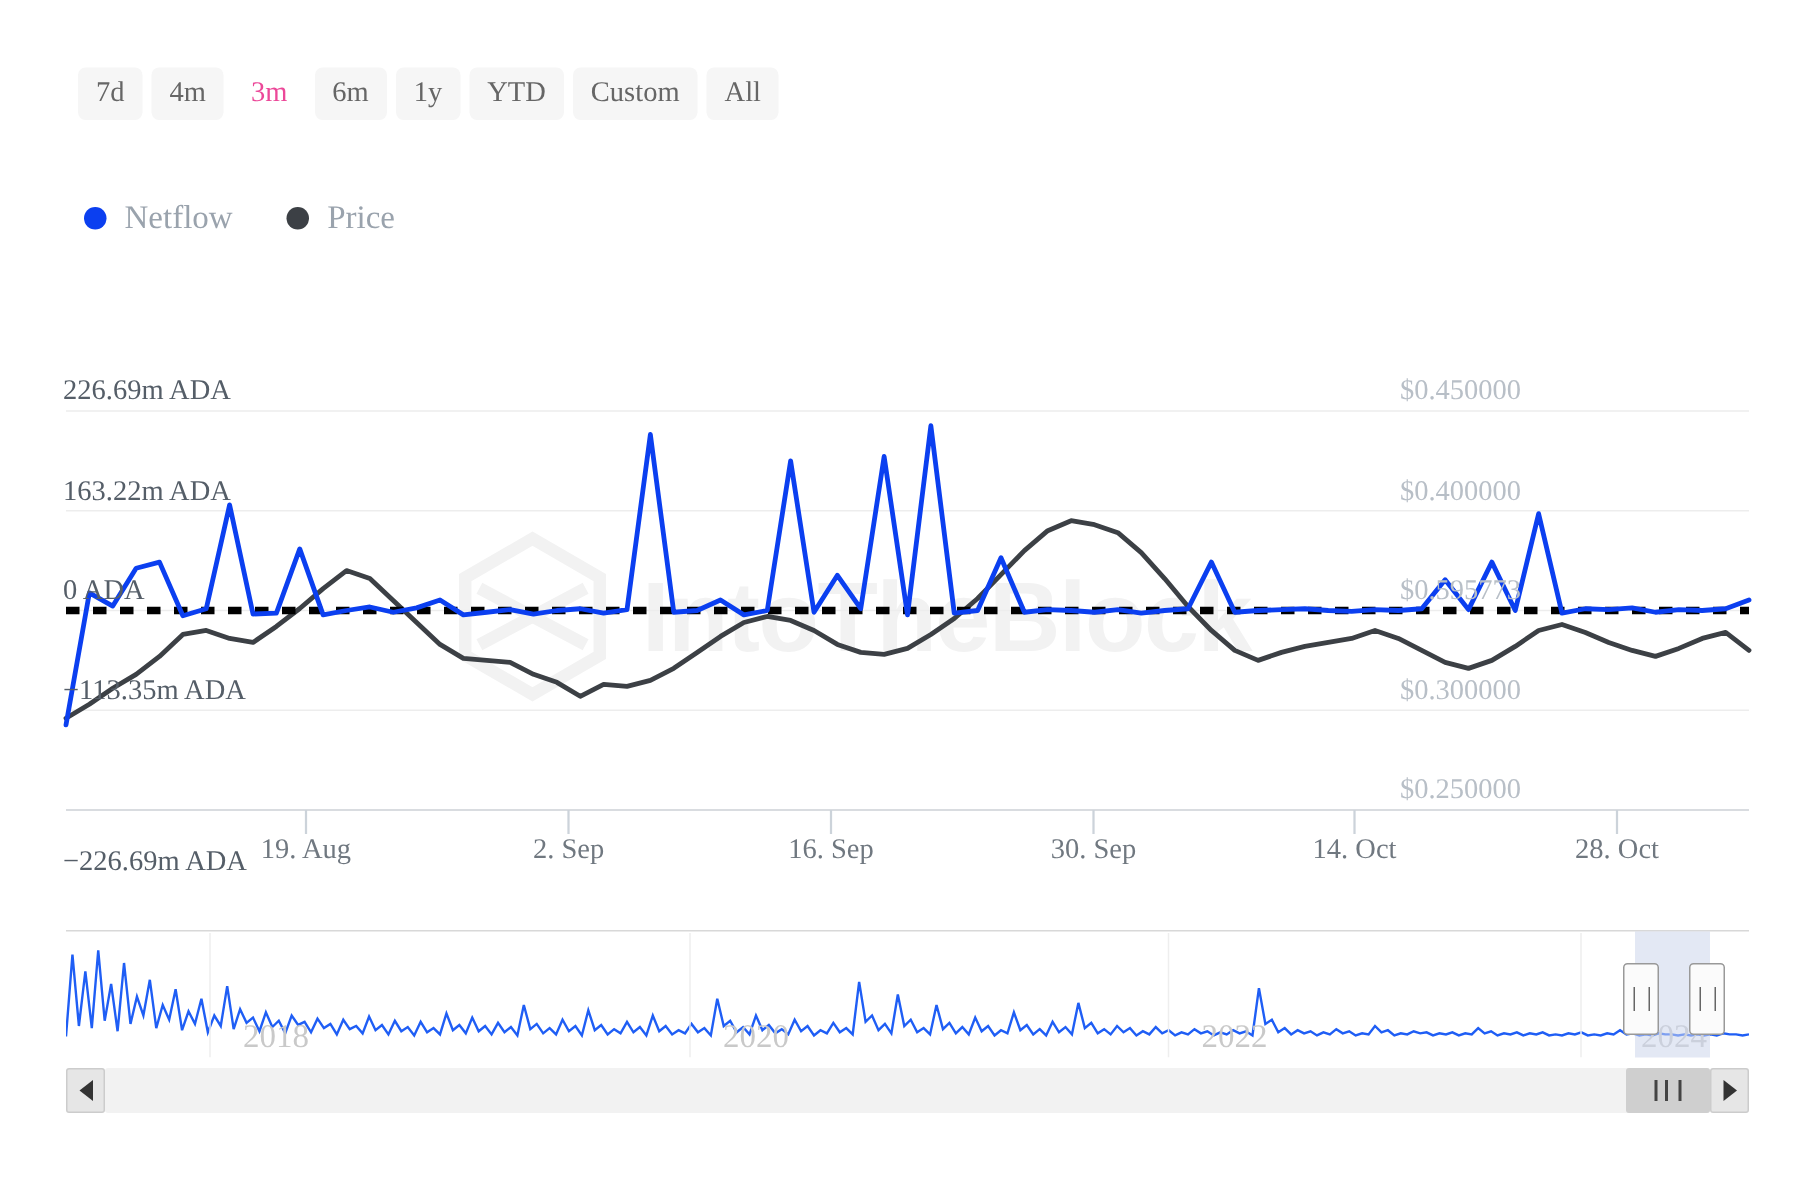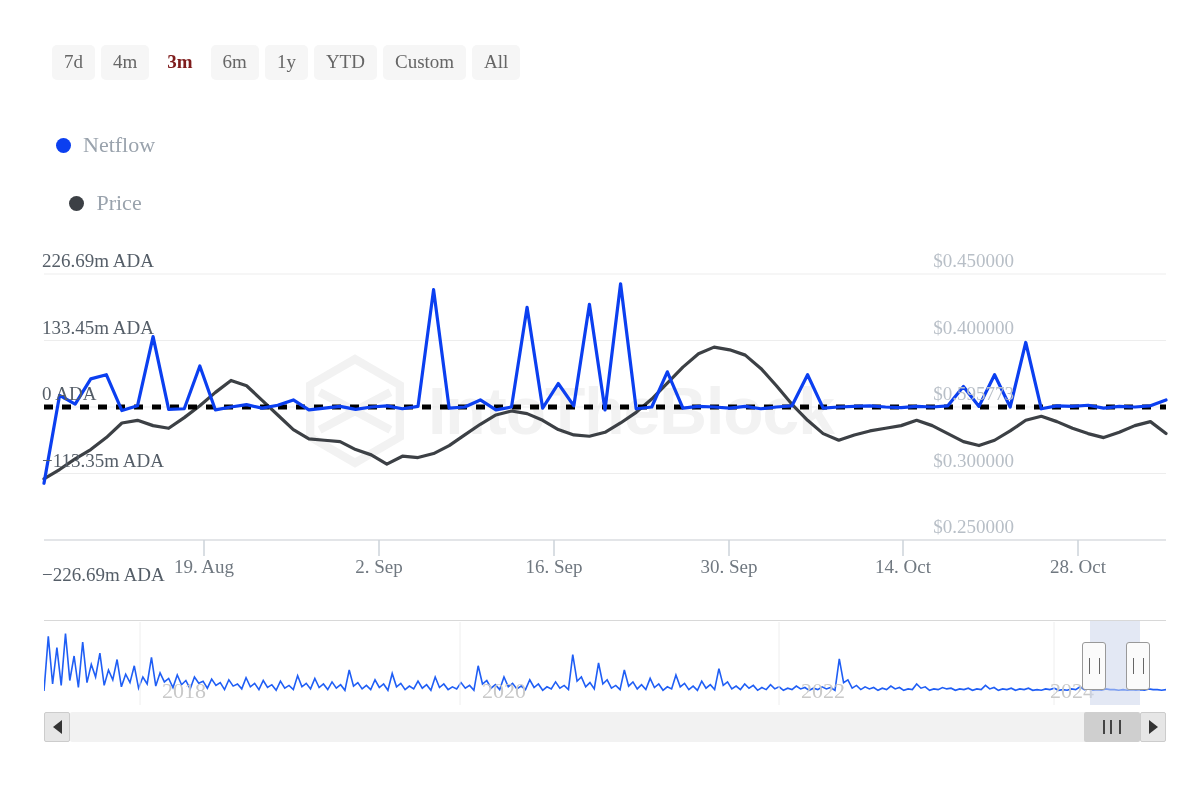--- a/index.html
+++ b/index.html
@@ -13,24 +13,24 @@
 
   
   .range-bar{position:absolute;left:52px;top:45px;display:flex;gap:6px;align-items:center;}
   .range-btn{
     background:#f6f6f6;border:none;border-radius:5px;
     padding:7px 12px 9px 12px;
     font-size:19px;color:#666666;
     font-family:"Liberation Serif", serif;
     cursor:pointer;line-height:1;white-space:nowrap;
   }
-  .range-btn.selected{background:#ffffff;color:#7f1d1d;font-weight:bold;}
-
-  
-  .legend{position:absolute;left:56px;top:134px;display:flex;align-items:center;gap:36px;flex-direction:column;}
+  .range-btn.selected{background:#ffffff;color:#ec4899;font-weight:normal;}
+
+  
+  .legend{position:absolute;left:56px;top:134px;display:flex;align-items:center;gap:36px;}
   .legend-item{display:flex;align-items:center;gap:12px;cursor:pointer;}
   .legend-dot{width:15px;height:15px;border-radius:50%;display:inline-block;}
   .legend-label{font-size:22px;color:#9aa3ad;font-family:"Liberation Serif", serif;line-height:1;}
 
   
   .plot-wrap{position:absolute;left:0;top:0;width:1200px;height:800px;pointer-events:none;}
   svg.plot{position:absolute;left:0;top:0;}
 
   .ylabel-left{
     position:absolute;font-size:19px;color:#555e68;
@@ -149,21 +149,21 @@
         <line x1="729" y1="540" x2="729" y2="556" stroke="#ccd3da" stroke-width="1.5"></line>
         <line x1="903" y1="540" x2="903" y2="556" stroke="#ccd3da" stroke-width="1.5"></line>
         <line x1="1078" y1="540" x2="1078" y2="556" stroke="#ccd3da" stroke-width="1.5"></line>
         <path d="M44.00 478.82 L59.58 469.51 L75.17 458.87 L90.75 449.56 L106.33 437.59 L121.92 422.96 L137.50 420.30 L153.08 425.62 L168.67 428.28 L184.25 417.64 L199.83 405.67 L215.42 392.37 L231.00 380.40 L246.58 385.72 L262.17 400.35 L277.75 414.98 L293.33 429.61 L308.92 438.92 L324.50 440.25 L340.08 441.58 L355.67 449.56 L371.25 454.88 L386.83 464.19 L402.42 456.21 L418.00 457.54 L433.58 453.55 L449.17 445.57 L464.75 434.93 L480.33 424.29 L495.92 414.98 L511.50 410.99 L527.08 413.65 L542.67 420.30 L558.25 429.61 L573.83 434.93 L589.42 436.26 L605.00 432.27 L620.58 422.96 L636.17 412.32 L651.75 399.02 L667.33 383.06 L682.92 367.10 L698.50 353.80 L714.08 347.15 L729.67 349.81 L745.25 355.13 L760.83 368.43 L776.42 385.72 L792.00 404.34 L807.58 420.30 L823.17 433.60 L838.75 440.25 L854.33 434.93 L869.92 430.94 L885.50 428.28 L901.08 425.62 L916.67 420.30 L932.25 425.62 L947.83 433.60 L963.42 441.58 L979.00 445.57 L994.58 440.25 L1010.17 430.94 L1025.75 420.30 L1041.33 416.31 L1056.92 421.63 L1072.50 428.28 L1088.08 433.60 L1103.67 437.59 L1119.25 432.27 L1134.83 425.62 L1150.42 421.63 L1166.00 433.60" fill="none" stroke="#3c4045" stroke-width="3.2" stroke-linejoin="round" stroke-linecap="round"></path>
         <line x1="44" y1="407" x2="1166" y2="407" stroke="#000000" stroke-width="5" stroke-dasharray="9 9"></line>
         <path d="M44.00 483.27 L59.58 395.27 L75.17 404.07 L90.75 378.84 L106.33 374.73 L121.92 410.52 L137.50 405.83 L153.08 336.60 L168.67 409.35 L184.25 408.76 L199.83 365.93 L215.42 409.93 L231.00 407.00 L246.58 404.65 L262.17 408.17 L277.75 405.24 L293.33 399.96 L308.92 409.93 L324.50 408.17 L340.08 406.41 L355.67 409.35 L371.25 407.00 L386.83 405.83 L402.42 408.76 L418.00 406.41 L433.58 289.66 L449.17 408.17 L464.75 407.00 L480.33 399.96 L495.92 409.93 L511.50 407.00 L527.08 307.26 L542.67 408.17 L558.25 383.53 L573.83 405.83 L589.42 304.33 L605.00 409.93 L620.58 283.79 L636.17 408.76 L651.75 407.00 L667.33 371.80 L682.92 408.17 L698.50 406.41 L714.08 407.00 L729.67 408.17 L745.25 406.41 L760.83 408.76 L776.42 407.00 L792.00 405.83 L807.58 374.73 L823.17 408.17 L838.75 407.00 L854.33 406.41 L869.92 405.83 L885.50 407.00 L901.08 407.59 L916.67 406.41 L932.25 407.00 L947.83 405.83 L963.42 386.47 L979.00 406.41 L994.58 374.73 L1010.17 407.00 L1025.75 342.46 L1041.33 408.76 L1056.92 405.83 L1072.50 406.41 L1088.08 405.24 L1103.67 408.17 L1119.25 406.41 L1134.83 407.00 L1150.42 405.83 L1166.00 399.96" fill="none" stroke="#0b3ff0" stroke-width="3.2" stroke-linejoin="round" stroke-linecap="round"></path>
       </svg>
   </div>
   <div id="axis-labels">
       <div class="ylabel-left" style="left: 42px; top: 250px;">226.69m ADA</div>
-      <div class="ylabel-left" style="left: 42px; top: 316.5px;">133.45m ADA</div>
+      <div class="ylabel-left" style="left: 42px; top: 316.5px;">163.22m ADA</div>
       <div class="ylabel-left" style="left: 42px; top: 383px;">0 ADA</div>
       <div class="ylabel-left" style="left: 42px; top: 449.5px;">−113.35m ADA</div>
       <div class="ylabel-left" style="left: 42px; top: 516px; margin-top: 48px;">−226.69m ADA</div>
       <div class="ylabel-right" style="right: 18px; top: 250px;">$0.450000</div>
       <div class="ylabel-right" style="right: 18px; top: 316.5px;">$0.400000</div>
       <div class="ylabel-right" style="right: 18px; top: 383px;">$0.595773</div>
       <div class="ylabel-right" style="right: 18px; top: 449.5px; text-align: right;">$0.300000</div>
       <div class="ylabel-right" style="right: 18px; top: 516px;">$0.250000</div>
       <div class="xlabel" style="left: 204px; top: 556px;">19. Aug</div>
       <div class="xlabel" style="left: 379px; top: 556px;">2. Sep</div>
@@ -179,21 +179,21 @@
         <path d="M0.00 71.00 L4.30 16.40 L8.60 64.00 L12.90 27.60 L17.20 65.40 L21.49 13.60 L25.79 60.50 L30.09 36.00 L34.39 67.50 L38.69 22.00 L42.99 62.60 L47.29 44.40 L51.59 57.00 L55.89 33.20 L60.18 65.40 L64.48 50.00 L68.78 59.80 L73.08 39.50 L77.38 66.80 L81.68 54.20 L85.98 62.60 L90.28 45.80 L94.57 68.20 L98.87 57.00 L103.17 64.00 L107.47 37.40 L111.77 66.10 L116.07 52.80 L120.37 61.90 L124.67 58.40 L128.97 67.50 L133.26 54.90 L137.56 64.70 L141.86 60.50 L146.16 68.90 L150.46 57.00 L154.76 63.30 L159.06 61.20 L163.36 68.20 L167.66 59.10 L171.95 65.40 L176.25 62.60 L180.55 69.60 L184.85 59.80 L189.15 66.10 L193.45 64.00 L197.75 68.90 L202.05 57.70 L206.34 66.80 L210.64 63.30 L214.94 69.60 L219.24 60.50 L223.54 67.50 L227.84 64.70 L232.14 70.30 L236.44 61.20 L240.74 68.20 L245.03 65.40 L249.33 69.60 L253.63 55.60 L257.93 66.80 L262.23 63.30 L266.53 68.90 L270.83 58.40 L275.13 67.50 L279.43 64.00 L283.72 69.60 L288.02 61.90 L292.32 68.20 L296.62 64.70 L300.92 70.30 L305.22 50.00 L309.52 66.10 L313.82 62.60 L318.11 68.90 L322.41 65.40 L326.71 69.60 L331.01 59.80 L335.31 67.50 L339.61 64.00 L343.91 70.30 L348.21 53.50 L352.51 66.80 L356.80 63.30 L361.10 69.60 L365.40 66.10 L369.70 68.90 L374.00 61.20 L378.30 68.20 L382.60 64.70 L386.90 70.30 L391.20 57.00 L395.49 67.50 L399.79 64.00 L404.09 69.60 L408.39 66.80 L412.69 68.90 L416.99 62.60 L421.29 68.20 L425.59 65.40 L429.89 70.30 L434.18 45.80 L438.48 64.00 L442.78 60.50 L447.08 68.20 L451.38 64.70 L455.68 69.60 L459.98 57.00 L464.28 66.80 L468.57 63.30 L472.87 68.90 L477.17 66.10 L481.47 69.60 L485.77 59.80 L490.07 67.50 L494.37 64.00 L498.67 70.30 L502.97 66.80 L507.26 68.90 L511.56 61.90 L515.86 68.20 L520.16 65.40 L524.46 69.60 L528.76 34.60 L533.06 61.20 L537.36 57.00 L541.66 66.80 L545.95 62.60 L550.25 68.90 L554.55 43.00 L558.85 64.00 L563.15 59.80 L567.45 68.20 L571.75 65.40 L576.05 69.60 L580.34 50.00 L584.64 66.10 L588.94 61.90 L593.24 68.90 L597.54 64.70 L601.84 69.60 L606.14 58.40 L610.44 67.50 L614.74 64.00 L619.03 70.30 L623.33 66.80 L627.63 68.90 L631.93 54.90 L636.23 66.80 L640.53 63.30 L644.83 69.60 L649.13 66.10 L653.43 70.30 L657.72 61.20 L662.02 68.20 L666.32 64.70 L670.62 69.60 L674.92 48.60 L679.22 65.40 L683.52 61.90 L687.82 68.90 L692.11 66.10 L696.41 69.60 L700.71 64.00 L705.01 68.20 L709.31 65.40 L713.61 70.30 L717.91 67.50 L722.21 69.60 L726.51 64.70 L730.80 68.90 L735.10 66.80 L739.40 70.30 L743.70 68.20 L748.00 69.60 L752.30 66.10 L756.60 68.90 L760.90 67.50 L765.20 70.30 L769.49 68.20 L773.79 69.60 L778.09 66.80 L782.39 68.90 L786.69 67.50 L790.99 70.30 L795.29 38.80 L799.59 62.60 L803.89 59.80 L808.18 68.20 L812.48 65.40 L816.78 69.60 L821.08 66.80 L825.38 68.90 L829.68 67.50 L833.98 70.30 L838.28 68.20 L842.57 69.60 L846.87 66.10 L851.17 68.90 L855.47 67.50 L859.77 70.30 L864.07 68.90 L868.37 69.60 L872.67 64.00 L876.97 68.20 L881.26 66.80 L885.56 70.30 L889.86 68.90 L894.16 69.60 L898.46 67.50 L902.76 68.90 L907.06 68.20 L911.36 70.30 L915.66 68.90 L919.95 69.60 L924.25 68.20 L928.55 70.30 L932.85 68.90 L937.15 69.60 L941.45 65.40 L945.75 68.90 L950.05 67.50 L954.34 70.30 L958.64 68.90 L962.94 69.60 L967.24 68.20 L971.54 70.30 L975.84 68.90 L980.14 69.60 L984.44 68.20 L988.74 70.30 L993.03 69.60 L997.33 70.30 L1001.63 68.90 L1005.93 69.60 L1010.23 68.20 L1014.53 70.30 L1018.83 69.60 L1023.13 70.30 L1027.43 68.90 L1031.72 69.60 L1036.02 66.80 L1040.32 69.60 L1044.62 68.90 L1048.92 70.30 L1053.22 69.60 L1057.52 70.30 L1061.82 68.90 L1066.11 69.60 L1070.41 69.60 L1074.71 70.30 L1079.01 69.60 L1083.31 70.30 L1087.61 69.60 L1091.91 70.30 L1096.21 69.60 L1100.51 70.30 L1104.80 68.90 L1109.10 69.60 L1113.40 69.60 L1117.70 70.30 L1122.00 69.60" fill="none" stroke="#1f5ef5" stroke-width="1.6"></path>
         <line x1="96" y1="2" x2="96" y2="85" stroke="#eeeeee" stroke-width="1"></line>
         <line x1="416" y1="2" x2="416" y2="85" stroke="#eeeeee" stroke-width="1"></line>
         <line x1="735" y1="2" x2="735" y2="85" stroke="#eeeeee" stroke-width="1"></line>
         <line x1="1010" y1="2" x2="1010" y2="85" stroke="#eeeeee" stroke-width="1"></line>
       </svg>
     <div id="nav-years">
         <div class="nav-year" style="left: 140px; top: 58px;">2018</div>
         <div class="nav-year" style="left: 460px; top: 58px;">2020</div>
         <div class="nav-year" style="left: 779px; top: 58px;">2022</div>
-        <div class="nav-year" style="left: 1028px; top: 58px; text-align: center;">2024</div>
+        <div class="nav-year" style="left: 1072px; top: 58px; text-align: center;">2024</div>
       </div>
     <div class="nav-mask" id="nav-mask" style="left: 1046px; width: 50px;"></div>
     <div class="nav-handle" id="handle-left" style="left:1038px;top:22px;">
       <span></span>
     </div>
     <div class="nav-handle" id="handle-right" style="left:1082px;top:22px;">
       <span></span>
     </div>
   </div>
 

